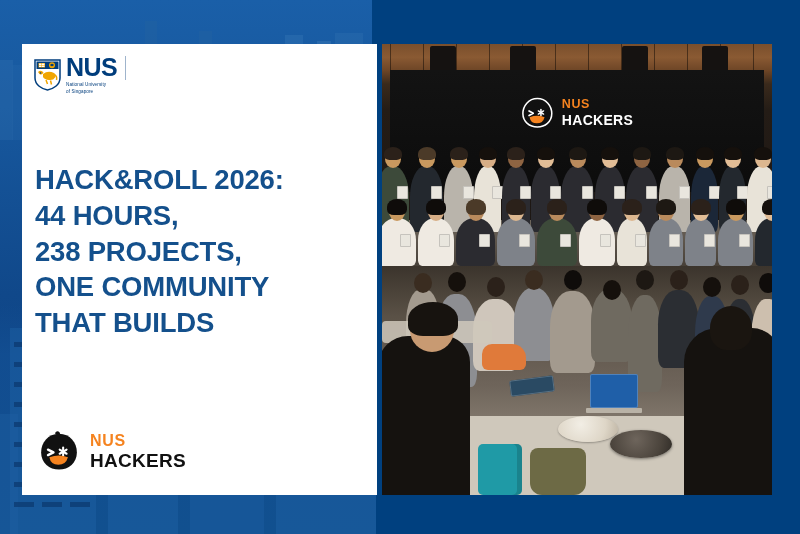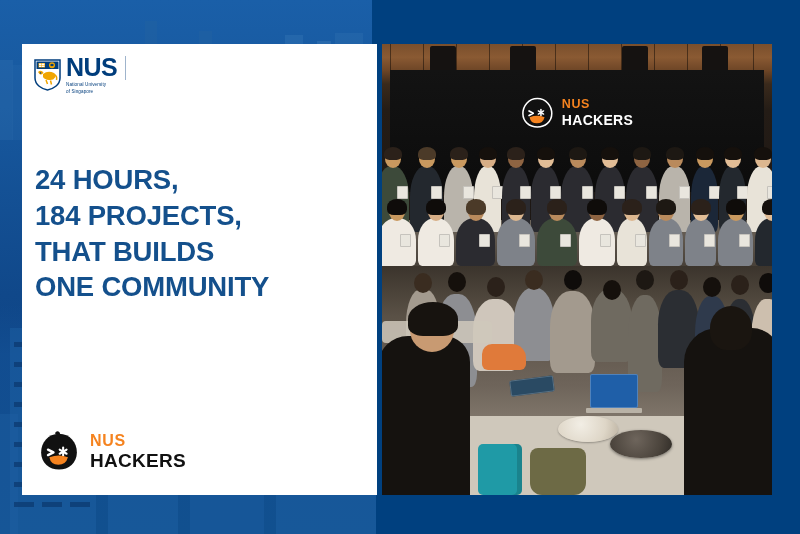--- a/index.html
+++ b/index.html
@@ -313,24 +313,25 @@
           <span class="nus-rule"></span>
         </div>
         <div class="nus-sub">
           <div>National University</div>
           <div>of Singapore</div>
         </div>
       </div>
     </div>
 
     <div class="headline">
-      <span class="ln">24 HOURS,</span>
-      <span class="ln">184 PROJECTS,</span>
+      <span class="ln">HACK&amp;ROLL 2026:</span>
+      <span class="ln">44 HOURS,</span>
+      <span class="ln">238 PROJECTS,</span>
+      <span class="ln">ONE COMMUNITY</span>
       <span class="ln">THAT BUILDS</span>
-      <span class="ln">ONE COMMUNITY</span>
     </div>
 
     <div class="hackers-lockup">
       <svg class="duck" viewBox="0 0 64 64">
         <path d="M26 6 q3 -5 7 -1 q2 3 -1 6 z" fill="#111111"></path>
         <path d="M32 7 C48 7 58 20 58 34 C58 49 46 59 32 59 C18 59 6 49 6 34 C6 20 16 7 32 7 Z" fill="#111111"></path>
         <path d="M16 30 l8 4 l-8 4" stroke="#ffffff" stroke-width="3.4" fill="none" stroke-linecap="round" stroke-linejoin="round"></path>
         <g stroke="#ffffff" stroke-width="3" stroke-linecap="round">
           <line x1="38" y1="27" x2="38" y2="39"></line>
           <line x1="33" y1="30" x2="43" y2="36"></line>

